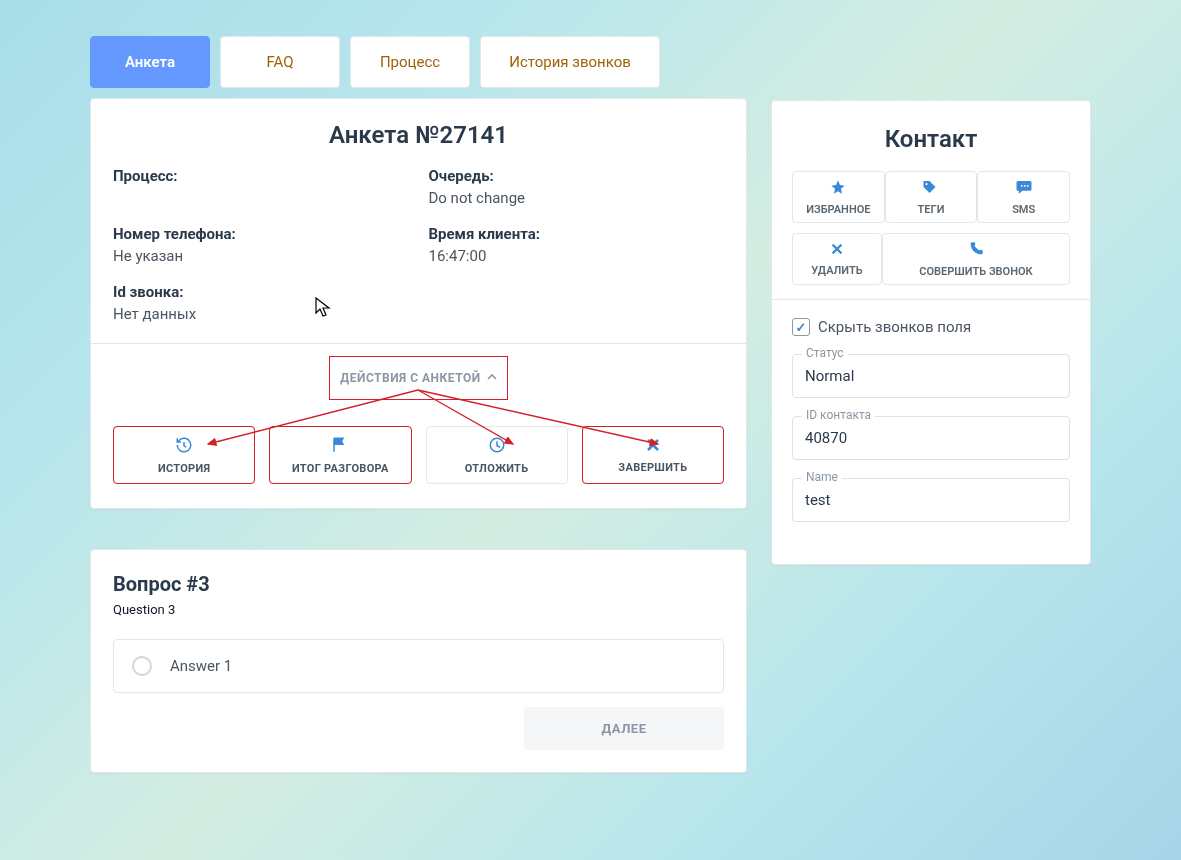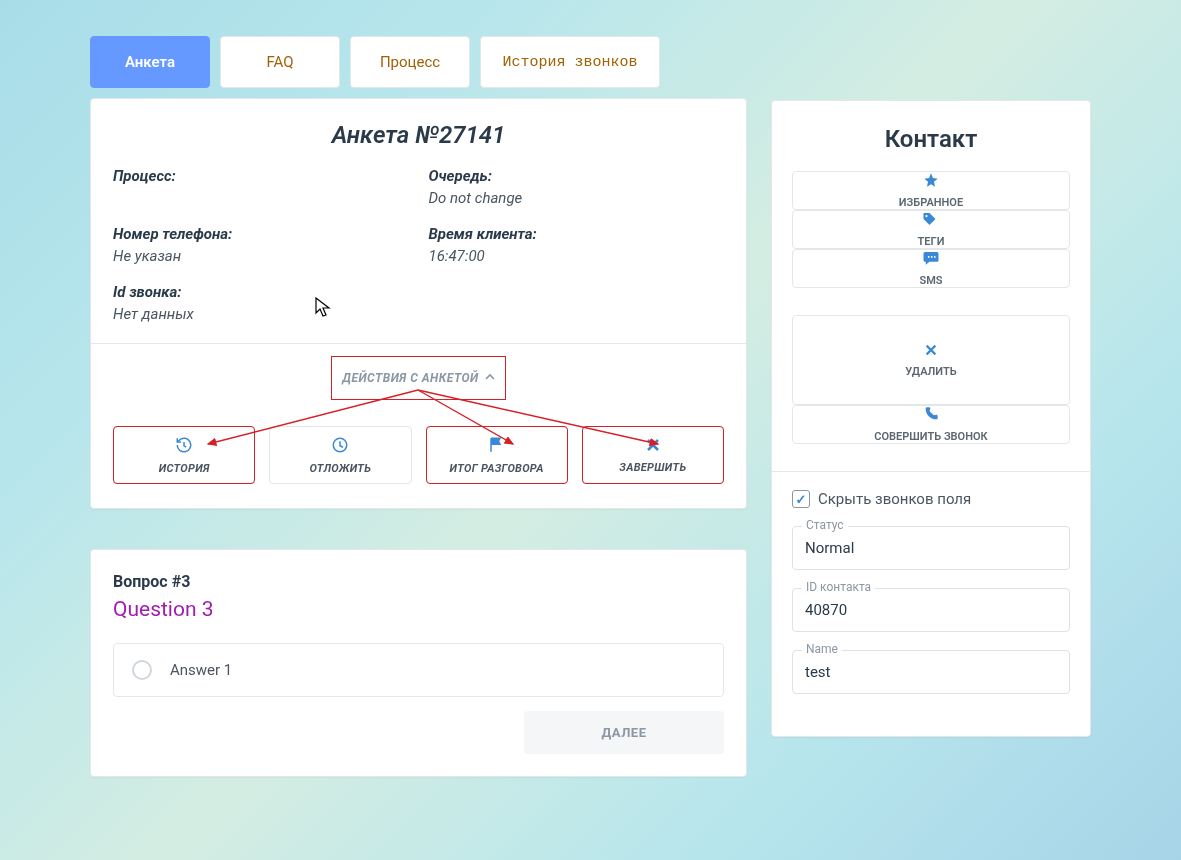--- a/index.html
+++ b/index.html
@@ -27,30 +27,30 @@
     height: 52px;
     display: flex;
     align-items: center;
     justify-content: center;
     font-size: 15px;
     color: #a16207;
     cursor: pointer;
     min-width: 120px;
   }
   .tab.active { background: #6699ff; color: #fff; border-color: #6699ff; font-weight: 600; }
-  .tabs .tab:nth-child(4) { min-width: 180px; font-family: Liberation Mono, monospace; }
+  .tabs .tab:nth-child(4) { min-width: 180px; }
 
   .card {
     background: #fff;
     border: 1px solid #e4e7ea;
     border-radius: 4px;
     box-shadow: 0 1px 2px rgba(0,0,0,0.04);
   }
 
-  .anketa-card { padding: 22px 22px 24px; font-style: italic; }
+  .anketa-card { padding: 22px 22px 24px; }
   .anketa-title { text-align: center; font-size: 24px; font-weight: 600; color: #2b3a4a; margin-bottom: 18px; }
 
   .info-grid { display: grid; grid-template-columns: 1fr 1fr; row-gap: 18px; column-gap: 20px; }
   .info-block .lbl { font-weight: 700; color: #2b3a4a; font-size: 15px; margin-bottom: 4px; }
   .info-block .val { color: #4a5560; font-size: 15px; }
 
   .actions-divider {
     border-top: 1px solid #e4e7ea;
     margin: 20px -22px 0;
     text-align: center;
@@ -88,43 +88,43 @@
     font-size: 11px;
     font-weight: 700;
     letter-spacing: 0.3px;
     color: #4a5560;
     cursor: pointer;
   }
   .action-btn .ic { color: #3b89d6; font-size: 16px; }
   .highlight { outline: 1.5px solid #d52027; outline-offset: -1.5px; }
 
   .question-card { margin-top: 40px; padding: 22px; }
-  .q-title { font-weight: 700; color: #2b3a4a; font-size: 16px; margin-bottom: 6px; }
-  .q-sub { color: #a21caf; font-size: 21px; margin-bottom: 22px; }
+  .q-title { font-weight: 700; color: #2b3a4a; font-size: 20px; margin-bottom: 6px; }
+  .q-sub { color: #0f172a; font-size: 13px; margin-bottom: 22px; }
   .answer {
     display: flex; align-items: center; gap: 18px;
     border: 1px solid #e4e7ea; border-radius: 4px;
     padding: 16px 18px; margin-bottom: 14px; cursor: pointer;
     color: #4a5560; font-size: 15px;
   }
   .radio {
     width: 20px; height: 20px; border-radius: 50%;
     border: 2px solid #cfd6dd; flex-shrink: 0;
   }
   .next-row { display: flex; justify-content: flex-end; margin-top: 8px; }
   .next-btn {
     background: #f4f6f8; color: #8b97a4; font-weight: 700; font-size: 13px;
     letter-spacing: 0.5px; border: none; border-radius: 4px;
     padding: 14px 0; width: 200px; cursor: pointer;
   }
 
   .contact-card { padding: 24px 20px; margin-top: 64px;}
   .contact-title { text-align: center; font-size: 24px; font-weight: 600; color: #2b3a4a; margin-bottom: 18px; }
 
-  .contact-btn-row { display: flex; margin-bottom: 27px; flex-direction: column; }
+  .contact-btn-row { display: flex; margin-bottom: 10px; }
   .contact-btn {
     flex: 1; border: 1px solid #e4e7ea; border-radius: 4px; background: #fff;
     display: flex; flex-direction: column; align-items: center; justify-content: center; gap: 4px;
     height: 52px; font-size: 11px; font-weight: 600; color: #5b6770; cursor: pointer;
   }
   .contact-btn .ic { color: #3b89d6; font-size: 15px; }
   .contact-divider { border-top: 1px solid #e4e7ea; margin: 14px -20px 18px; }
 
   .chk-row { display: flex; align-items: center; gap: 8px; color: #4a5560; font-size: 15px; margin-bottom: 18px; }
   .chk {
@@ -211,39 +211,39 @@
           <div class="action-btn highlight">
             <span class="ic">
               <svg width="18" height="18" viewBox="0 0 24 24" fill="none">
                   <path d="M3 12a9 9 0 1 0 3-6.7L3 8" stroke="#3b89d6" stroke-width="2"></path>
                   <path d="M3 3v5h5" stroke="#3b89d6" stroke-width="2"></path>
                   <path d="M12 8v5l3 2" stroke="#3b89d6" stroke-width="2"></path>
                 </svg>
             </span>
             <span>ИСТОРИЯ</span>
           </div>
+          <div class="action-btn highlight">
+            <span class="ic">
+              <svg width="18" height="18" viewBox="0 0 24 24" fill="#3b89d6">
+                  <path d="M4 3v18M4 3h12l-2 4 2 4H4" stroke="#3b89d6" stroke-width="2" fill="#3b89d6"></path>
+                </svg>
+            </span>
+            <span>ИТОГ РАЗГОВОРА</span>
+          </div>
           <div class="action-btn">
             <span class="ic">
               <svg width="18" height="18" viewBox="0 0 24 24" fill="none">
                   <circle cx="12" cy="12" r="9" stroke="#3b89d6" stroke-width="2"></circle>
                   <path d="M12 7v6l4 2" stroke="#3b89d6" stroke-width="2"></path>
                 </svg>
             </span>
             <span>ОТЛОЖИТЬ</span>
           </div>
           <div class="action-btn highlight">
             <span class="ic">
-              <svg width="18" height="18" viewBox="0 0 24 24" fill="#3b89d6">
-                  <path d="M4 3v18M4 3h12l-2 4 2 4H4" stroke="#3b89d6" stroke-width="2" fill="#3b89d6"></path>
-                </svg>
-            </span>
-            <span>ИТОГ РАЗГОВОРА</span>
-          </div>
-          <div class="action-btn highlight">
-            <span class="ic">
               <svg width="16" height="16" viewBox="0 0 16 16">
                   <path d="M3 3l10 10M13 3L3 13" stroke="#3b89d6" stroke-width="2.5"></path>
                 </svg>
             </span>
             <span>ЗАВЕРШИТЬ</span>
           </div>
         </div>
       </div>
     </div>
 

